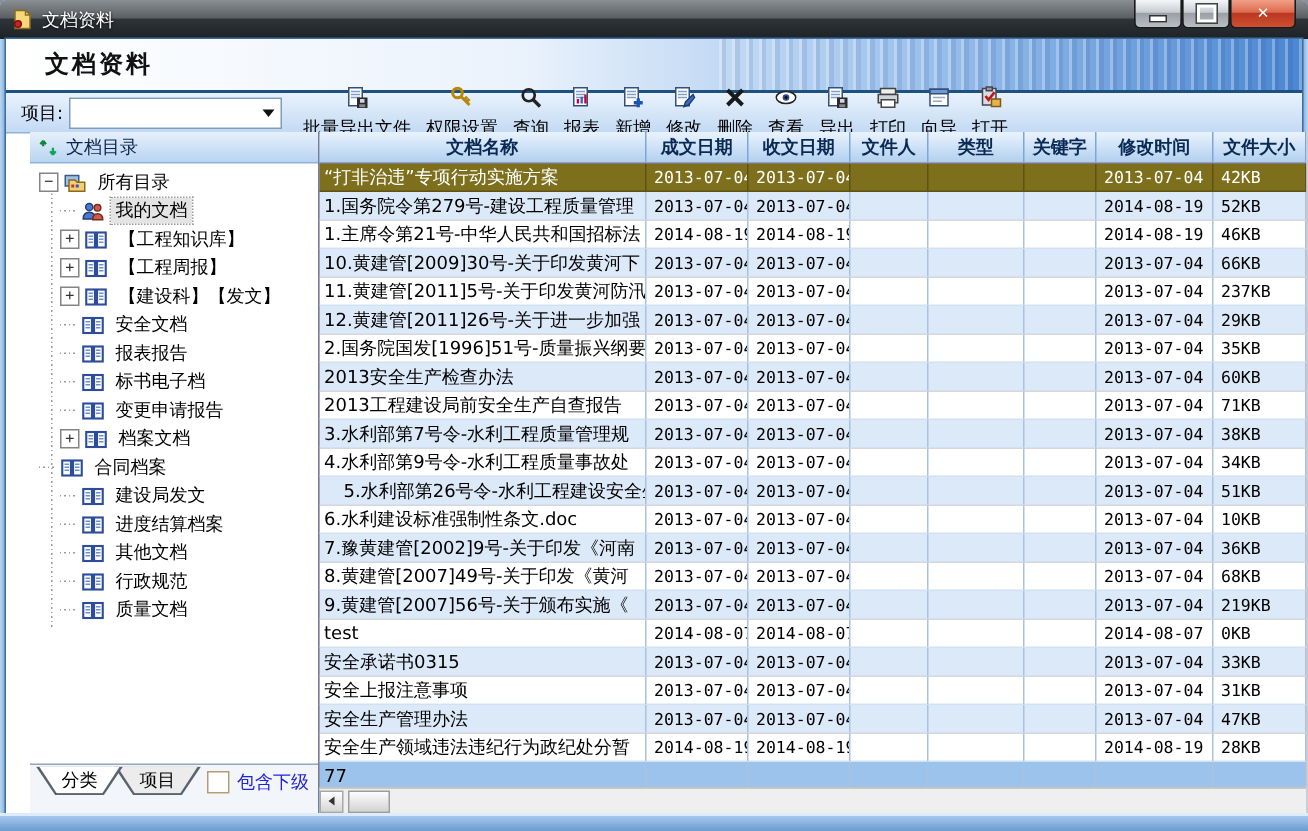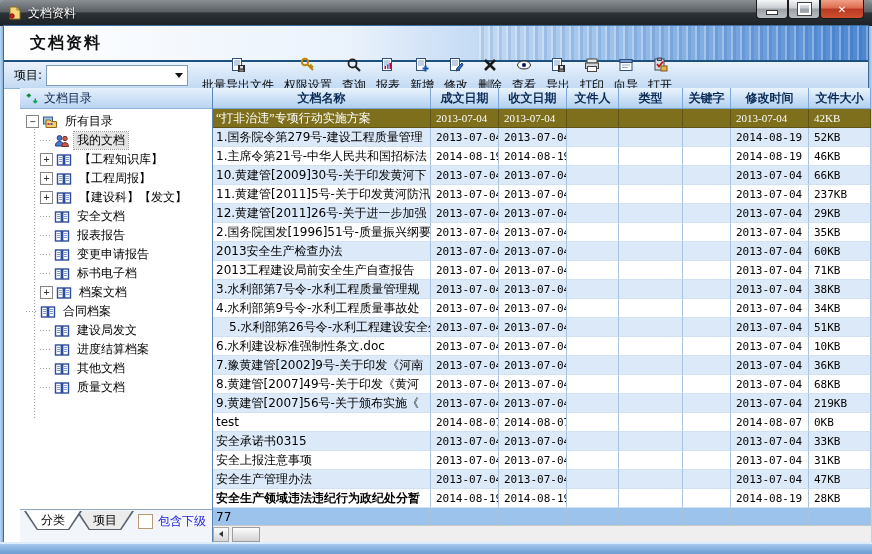--- a/index.html
+++ b/index.html
@@ -79,21 +79,21 @@
     background:linear-gradient(180deg,#eaf3fd,#b2d0ef);border-bottom:1px solid #7da7d8;}
   .th{box-sizing:border-box;border-right:1px solid #7da7d8;font-size:12px;font-weight:bold;color:#0a2a55;
     display:flex;align-items:center;justify-content:center;height:20px;overflow:hidden;white-space:nowrap;}
   .rows{flex:1 1 auto;overflow:hidden;}
   .trow{height:19px;display:flex;box-sizing:border-box;background:#fff;}
   .trow.alt{background:#dce9f8;}
   .trow.selected{background:#7e6f1d;color:#fff;}
   .trow.partial{background:#9cc3ec;}
   .td{box-sizing:border-box;height:19px;border-right:1px solid #a9c2de;border-bottom:1px solid #d2e1f2;
     font-size:12px;overflow:hidden;white-space:nowrap;padding:1px 2px 0 3px;line-height:17px;}
-  .trow.selected .td{border-right-color:#5e5314;border-bottom-color:#5e5314;font-family:Liberation Serif, serif;}
+  .trow.selected .td{border-right-color:#5e5314;border-bottom-color:#5e5314;}
   .td.mono{font-family:"DejaVu Sans Mono",monospace;font-size:11px;padding-left:5px;}
   
   .vscroll{width:13px;display:flex;flex-direction:column;background:#f4f4f4;border-left:1px solid #c2cfde;}
   .sbtn{height:15px;flex:0 0 auto;background:linear-gradient(180deg,#fefefe,#d6d6d6);border:1px solid #a8a8a8;
     display:flex;align-items:center;justify-content:center;}
   .sthumb-v{height:30px;flex:0 0 auto;background:linear-gradient(90deg,#fdfdfd,#d3d3d3);border:1px solid #9d9d9d;border-radius:1px;}
   .strack{flex:1 1 auto;}
   .tri-up{width:0;height:0;border-left:3px solid transparent;border-right:3px solid transparent;border-bottom:4px solid #333;}
   .tri-down{width:0;height:0;border-left:3px solid transparent;border-right:3px solid transparent;border-top:4px solid #333;}
   .tri-left{width:0;height:0;border-top:3px solid transparent;border-bottom:3px solid transparent;border-right:4px solid #333;}
@@ -346,32 +346,32 @@
                 </svg></span>
               <span class="tlabel">报表报告</span>
             </div>
             <div class="titem" style="padding-left: 20px;">
               <span class="stub"></span>
               <span class="ticon"><svg width="16" height="16" viewBox="0 0 16 16">
                   <rect x="1.5" y="3" width="5.8" height="10" fill="#fff" stroke="#2b4d9b" stroke-width="1.4"></rect>
                   <rect x="8.7" y="3" width="5.8" height="10" fill="#fff" stroke="#2b4d9b" stroke-width="1.4"></rect>
                   <path d="M3 5.5h3M3 7.5h3M3 9.5h3M10 5.5h3M10 7.5h3M10 9.5h3" stroke="#6f8fc8" stroke-width="0.9"></path>
                 </svg></span>
+              <span class="tlabel">标书电子档</span>
+            </div>
+            <div class="titem" style="padding-left: 20px;">
+              <span class="stub"></span>
+              <span class="ticon"><svg width="16" height="16" viewBox="0 0 16 16">
+                  <rect x="1.5" y="3" width="5.8" height="10" fill="#fff" stroke="#2b4d9b" stroke-width="1.4"></rect>
+                  <rect x="8.7" y="3" width="5.8" height="10" fill="#fff" stroke="#2b4d9b" stroke-width="1.4"></rect>
+                  <path d="M3 5.5h3M3 7.5h3M3 9.5h3M10 5.5h3M10 7.5h3M10 9.5h3" stroke="#6f8fc8" stroke-width="0.9"></path>
+                </svg></span>
               <span class="tlabel">变更申请报告</span>
             </div>
             <div class="titem" style="padding-left: 20px;">
-              <span class="stub"></span>
-              <span class="ticon"><svg width="16" height="16" viewBox="0 0 16 16">
-                  <rect x="1.5" y="3" width="5.8" height="10" fill="#fff" stroke="#2b4d9b" stroke-width="1.4"></rect>
-                  <rect x="8.7" y="3" width="5.8" height="10" fill="#fff" stroke="#2b4d9b" stroke-width="1.4"></rect>
-                  <path d="M3 5.5h3M3 7.5h3M3 9.5h3M10 5.5h3M10 7.5h3M10 9.5h3" stroke="#6f8fc8" stroke-width="0.9"></path>
-                </svg></span>
-              <span class="tlabel">标书电子档</span>
-            </div>
-            <div class="titem" style="padding-left: 20px;">
               <span class="expander">+</span>
               <span class="ticon"><svg width="16" height="16" viewBox="0 0 16 16">
                   <rect x="1.5" y="3" width="5.8" height="10" fill="#fff" stroke="#2b4d9b" stroke-width="1.4"></rect>
                   <rect x="8.7" y="3" width="5.8" height="10" fill="#fff" stroke="#2b4d9b" stroke-width="1.4"></rect>
                   <path d="M3 5.5h3M3 7.5h3M3 9.5h3M10 5.5h3M10 7.5h3M10 9.5h3" stroke="#6f8fc8" stroke-width="0.9"></path>
                 </svg></span>
               <span class="tlabel">档案文档</span>
             </div>
             <div class="titem" style="padding-left: 6px;">
               <span class="stub"></span>
@@ -401,20 +401,29 @@
               <span class="tlabel">进度结算档案</span>
             </div>
             <div class="titem" style="padding-left: 20px;">
               <span class="stub"></span>
               <span class="ticon"><svg width="16" height="16" viewBox="0 0 16 16">
                   <rect x="1.5" y="3" width="5.8" height="10" fill="#fff" stroke="#2b4d9b" stroke-width="1.4"></rect>
                   <rect x="8.7" y="3" width="5.8" height="10" fill="#fff" stroke="#2b4d9b" stroke-width="1.4"></rect>
                   <path d="M3 5.5h3M3 7.5h3M3 9.5h3M10 5.5h3M10 7.5h3M10 9.5h3" stroke="#6f8fc8" stroke-width="0.9"></path>
                 </svg></span>
               <span class="tlabel">其他文档</span>
+            </div>
+            <div class="titem" style="padding-left: 20px;">
+              <span class="stub"></span>
+              <span class="ticon"><svg width="16" height="16" viewBox="0 0 16 16">
+                  <rect x="1.5" y="3" width="5.8" height="10" fill="#fff" stroke="#2b4d9b" stroke-width="1.4"></rect>
+                  <rect x="8.7" y="3" width="5.8" height="10" fill="#fff" stroke="#2b4d9b" stroke-width="1.4"></rect>
+                  <path d="M3 5.5h3M3 7.5h3M3 9.5h3M10 5.5h3M10 7.5h3M10 9.5h3" stroke="#6f8fc8" stroke-width="0.9"></path>
+                </svg></span>
+              <span class="tlabel">行政规范</span>
             </div>
             <div class="titem" style="padding-left: 20px;">
               <span class="stub"></span>
               <span class="ticon"><svg width="16" height="16" viewBox="0 0 16 16">
                   <rect x="1.5" y="3" width="5.8" height="10" fill="#fff" stroke="#2b4d9b" stroke-width="1.4"></rect>
                   <rect x="8.7" y="3" width="5.8" height="10" fill="#fff" stroke="#2b4d9b" stroke-width="1.4"></rect>
                   <path d="M3 5.5h3M3 7.5h3M3 9.5h3M10 5.5h3M10 7.5h3M10 9.5h3" stroke="#6f8fc8" stroke-width="0.9"></path>
                 </svg></span>
               <span class="tlabel">质量文档</span>
             </div>
@@ -644,21 +653,21 @@
                 <div class="td" style="width: 218px;">安全生产管理办法</div>
                 <div class="td mono" style="width: 68px;">2013-07-04</div>
                 <div class="td mono" style="width: 68px;">2013-07-04</div>
                 <div class="td mono" style="width: 52px;"></div>
                 <div class="td mono" style="width: 64px;"></div>
                 <div class="td mono" style="width: 48px;"></div>
                 <div class="td mono" style="width: 78px;">2013-07-04</div>
                 <div class="td mono" style="width: 62px;">47KB</div>
               </div>
               <div class="trow">
-                <div class="td" style="width: 218px; font-weight: bold;">安全生产领域违法违纪行为政纪处分暂</div>
+                <div class="td" style="width: 218px;">安全生产领域违法违纪行为政纪处分暂</div>
                 <div class="td mono" style="width: 68px;">2014-08-19</div>
                 <div class="td mono" style="width: 68px;">2014-08-19</div>
                 <div class="td mono" style="width: 52px;"></div>
                 <div class="td mono" style="width: 64px;"></div>
                 <div class="td mono" style="width: 48px;"></div>
                 <div class="td mono" style="width: 78px;">2014-08-19</div>
                 <div class="td mono" style="width: 62px;">28KB</div>
               </div>
               <div class="trow partial">
                 <div class="td" style="width: 218px;">77</div>

